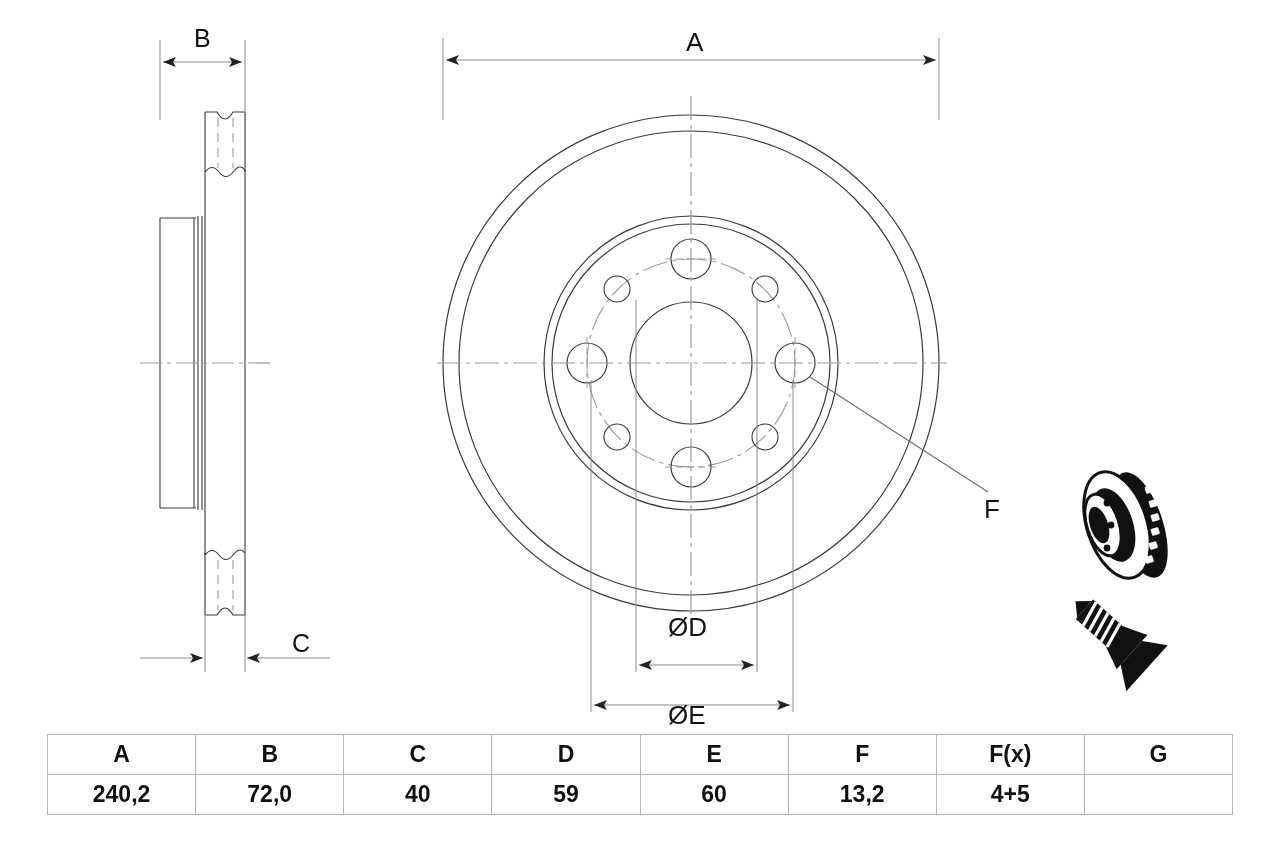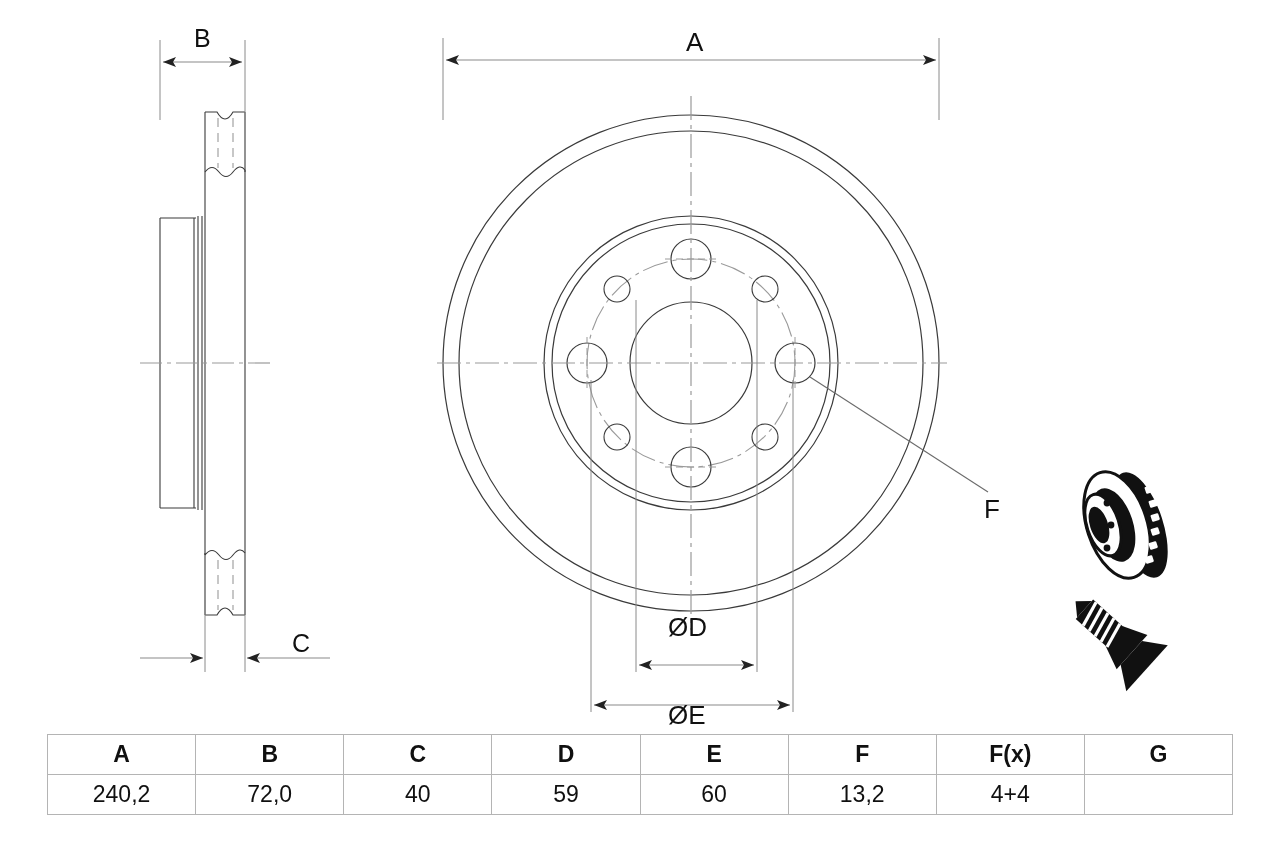--- a/index.html
+++ b/index.html
@@ -20,21 +20,21 @@
   .spec-table td{
     border:1px solid #b4b4b4;
     text-align:center;
     height:39px;
     font-size:23px;
     line-height:39px;
     padding:0;
     color:#101010;
   }
   .spec-table tr.head td{font-weight:bold;}
-  .spec-table tr.vals td{font-weight:normal;margin-top:9px;}
+  .spec-table tr.vals td{font-weight:bold;margin-top:9px;}
   .spec-table{border:1px solid #8c8c8c;}
 
   
   .dimlabel{
     position:absolute;
     font-size:25px;
     color:#111;
     white-space:nowrap;
     font-family:"Liberation Sans","DejaVu Sans",sans-serif;
   }
@@ -234,19 +234,19 @@
         <td>F(x)</td>
         <td>G</td>
       </tr>
       <tr class="vals">
         <td>240,2</td>
         <td>72,0</td>
         <td>40</td>
         <td>59</td>
         <td>60</td>
         <td>13,2</td>
-        <td>4+4</td>
+        <td>4+5</td>
         <td></td>
       </tr>
     </tbody>
   </table>
 
 </div>
 
 </body></html>

